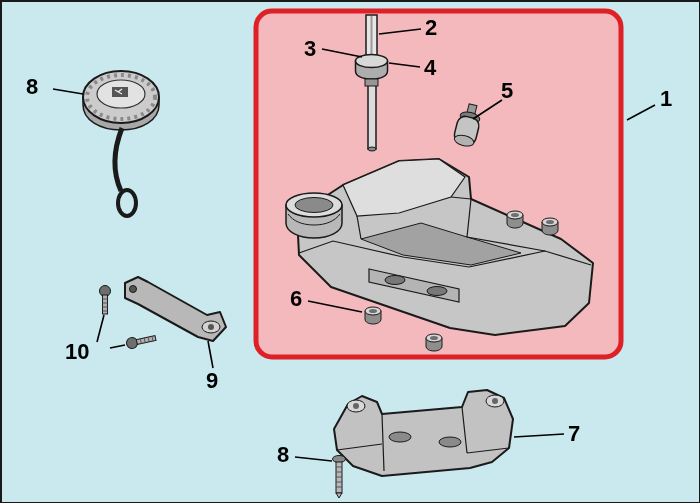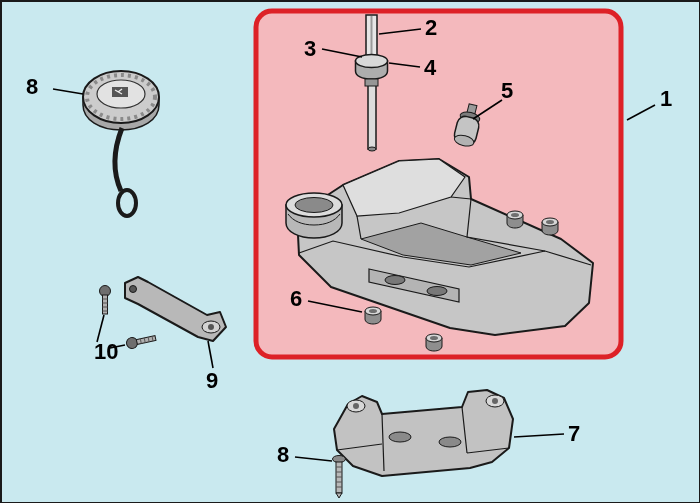--- a/index.html
+++ b/index.html
@@ -146,16 +146,16 @@
 
   <div class="callout" style="left:659px;top:87px">1</div>
   <div class="callout" style="left:424px;top:16px">2</div>
   <div class="callout" style="left:303px;top:37px">3</div>
   <div class="callout" style="left:423px;top:56px">4</div>
   <div class="callout" style="left:500px;top:79px">5</div>
   <div class="callout" style="left:289px;top:287px">6</div>
   <div class="callout" style="left:567px;top:422px">7</div>
   <div class="callout" style="left:276px;top:443px">8</div>
   <div class="callout" style="left:205px;top:369px">9</div>
-  <div class="callout" style="left:93px;top:340px">10</div>
+  <div class="callout" style="left:64px;top:340px">10</div>
   <div class="callout" style="left:25px;top:75px">8</div>
 
 </div>
 
 </body></html>

